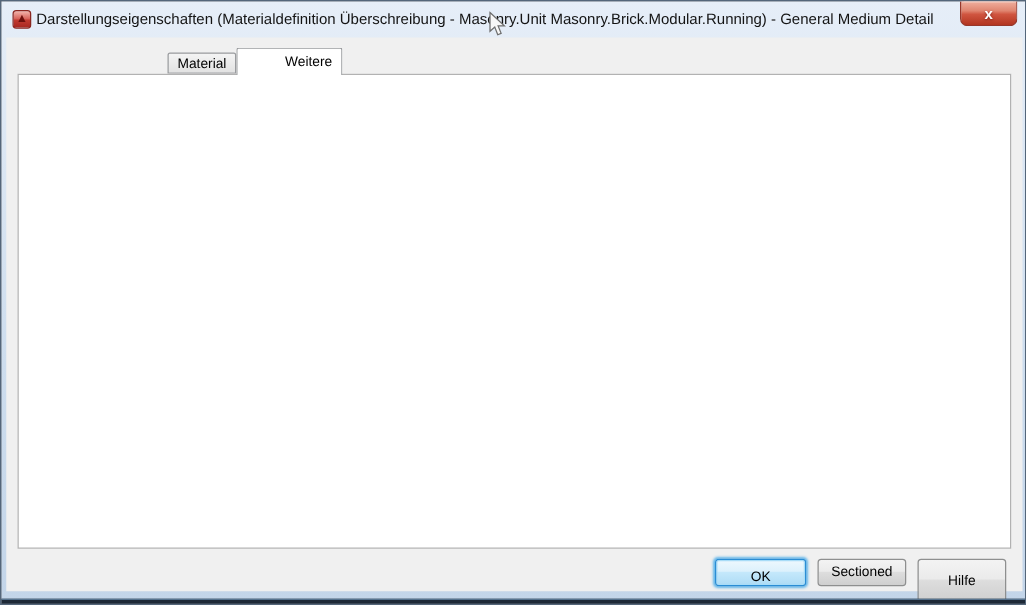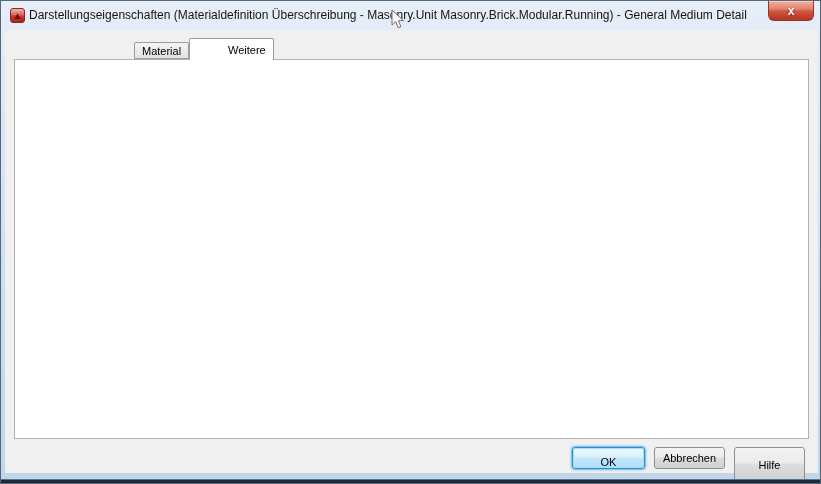--- a/index.html
+++ b/index.html
@@ -150,20 +150,20 @@
   <span class="cblbl" style="left:83px;top:323px">Von Schni<u>t</u>tflächenkontur ausschließen</span>
   <span class="cb abs" style="left:65px;top:343px"></span>
   <span class="cblbl" style="left:83px;top:344px">Ver<u>b</u>orgene Kanten dieses Materials anzeigen</span>
   <span class="cb abs" style="left:65px;top:364px"></span>
   <span class="cblbl" style="left:83px;top:365px"><u>G</u>emeinsame Materialien verbinden</span>
 
   <div class="abs btn default" style="left:571px;top:446px;width:73px;height:22px">
       <span>OK</span>
     </div>
   <div class="abs btn" style="left:653px;top:446px;width:71px;height:22px">
-      <span>Abbrechen</span>
+      <span>Sectioned</span>
     </div>
   <div class="abs btn" style="left:733px;top:446px;width:71px;height:35px">
       <span>Hilfe</span>
     </div>
 
   <div class="abs frame-dark"></div>
 </div>
 
 </body></html>

